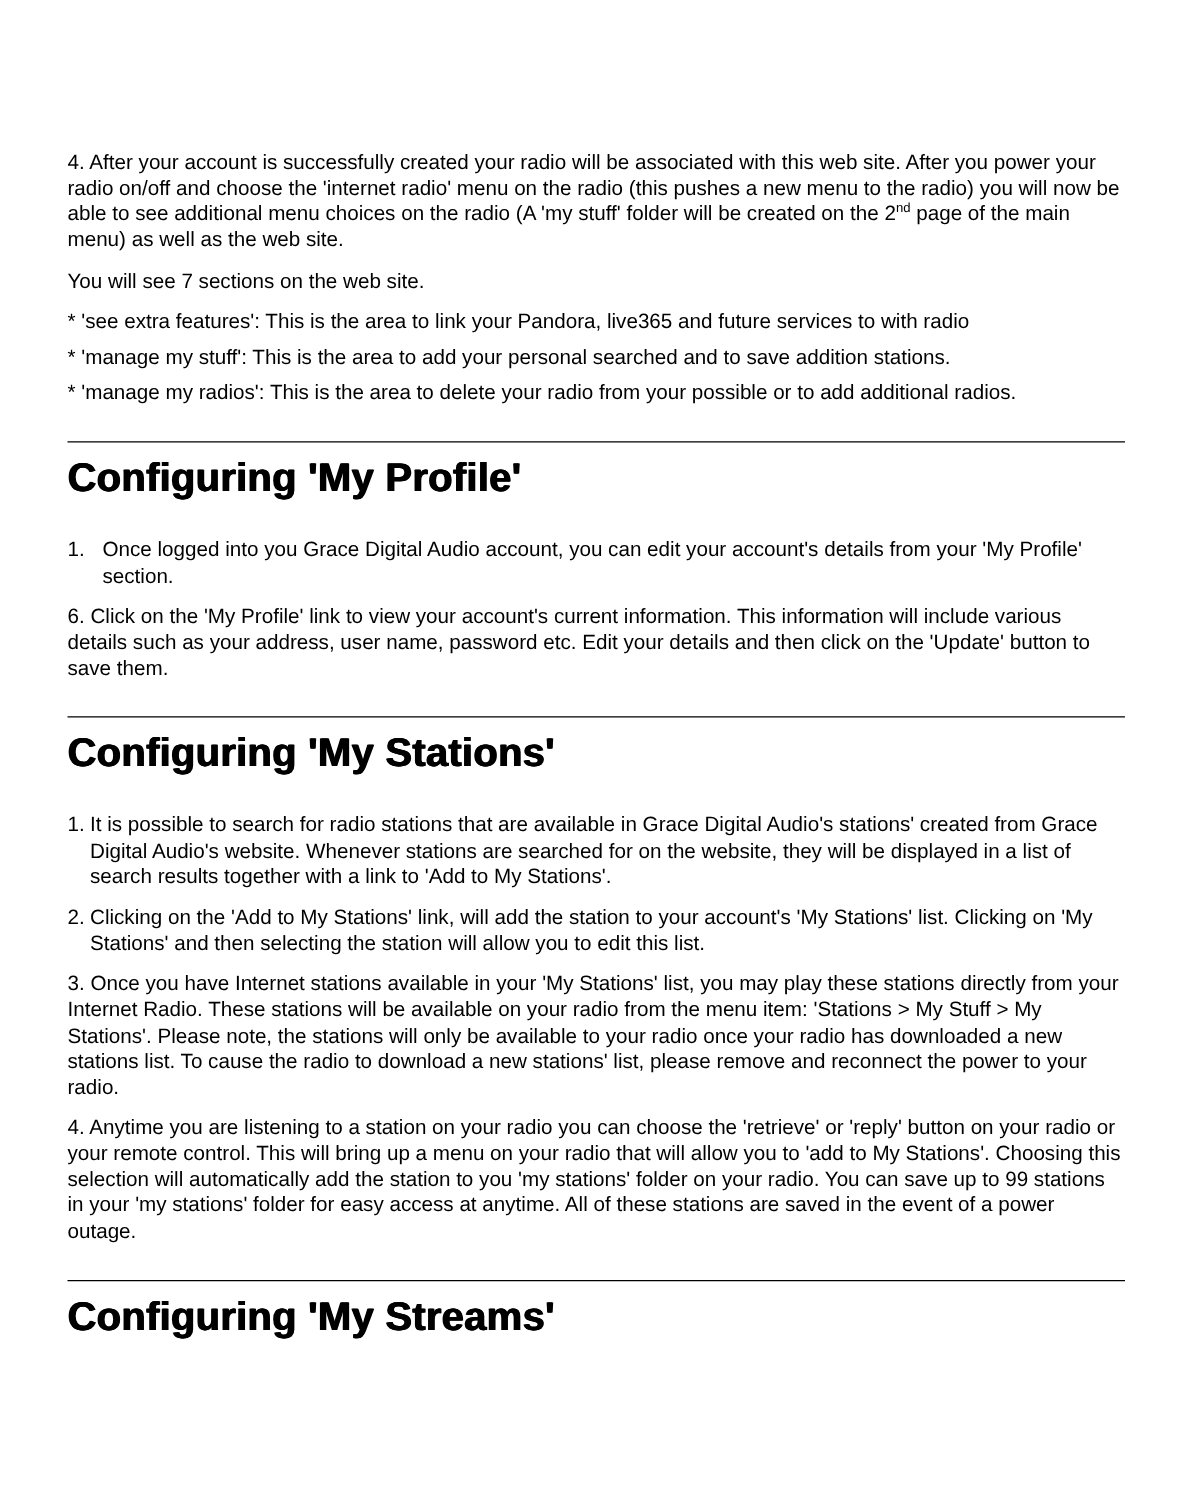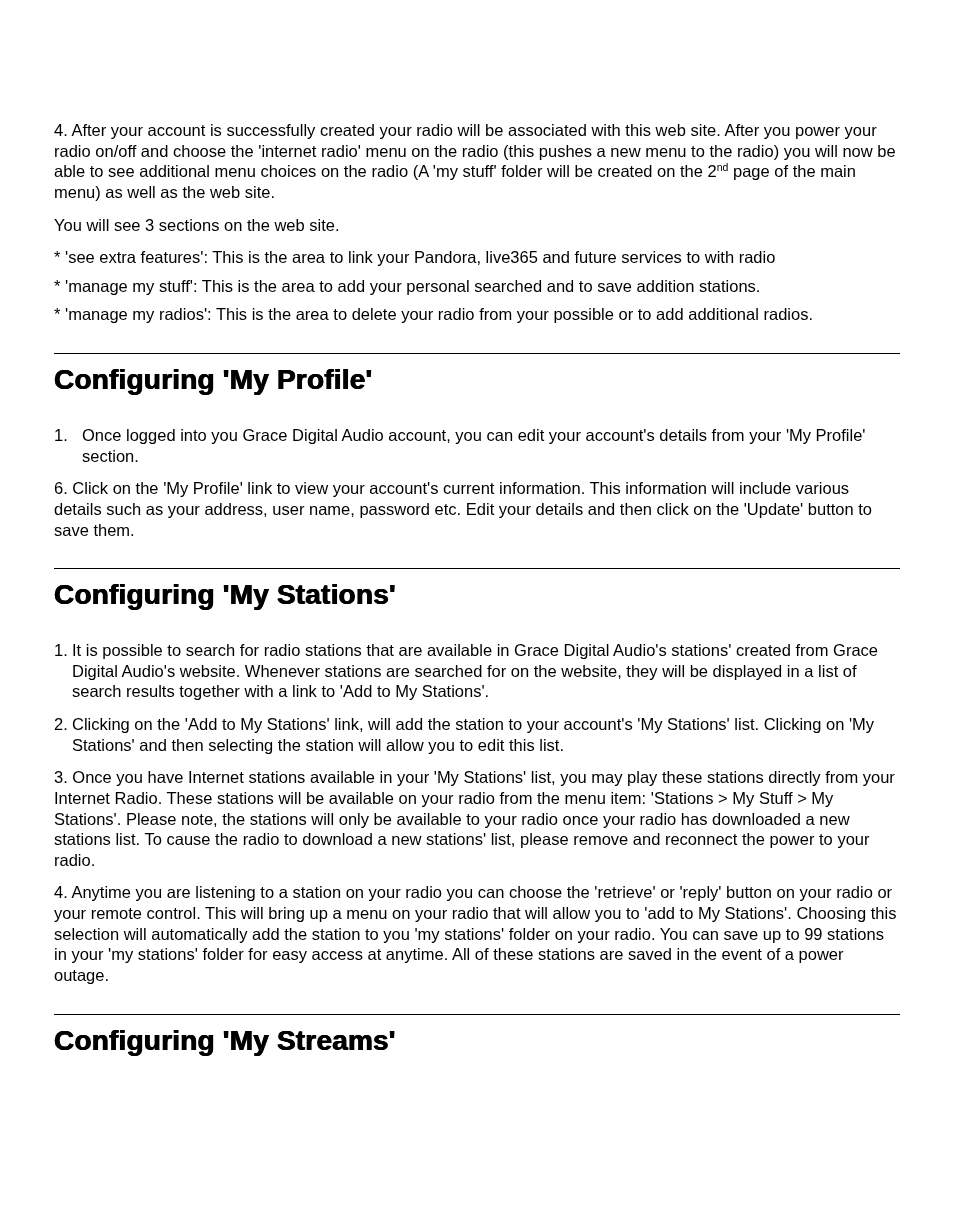--- a/index.html
+++ b/index.html
@@ -13,21 +13,21 @@
     color: #000000;
     padding: 120px 54px 60px 54px;
     box-sizing: border-box;
     font-size: 16.5px;
     line-height: 1.25;
   }
   p {
     margin: 0 0 12px 0;
   }
   .section-heading {
-    font-size: 28px;
+    font-size: 32px;
     font-weight: 900;
     letter-spacing: 0.2px;
     border-top: 1.5px solid #000;
     padding-top: 8px;
     margin-top: 28px;
     margin-bottom: 28px;
     text-shadow: 0.5px 0 0 #000, -0.5px 0 0 #000;
   }
   .list-block {
     margin-bottom: 12px;
@@ -44,21 +44,21 @@
     margin-top: 0;
   }
 </style>
 </head>
 <body>
 
 <p>
   <span>4.  After your account is successfully created your radio will be associated with this web site.  After you power your radio on/off and choose the 'internet radio' menu on the radio (this pushes a new menu to the radio) you will now be able to see additional menu choices on the radio (A 'my stuff' folder will be created on the 2</span><sup>nd</sup><span> page of the main menu) as well as the web site.</span>
 </p>
 
-<p>You will see 3 sections on the web site.</p>
+<p>You will see 7 sections on the web site.</p>
 
 <p class="tight">* 'see extra features':  This is the area to link your Pandora, live365 and future services to with radio</p>
 <p class="tight">* 'manage my stuff':    This is the area to add your personal searched and to save addition stations.</p>
 <p>* 'manage my radios':  This is the area to delete your radio from your possible or to add additional radios.</p>
 
 <h2 class="section-heading">Configuring 'My Profile'</h2>
 
 <div class="list-block">
   <div style="display:flex;">
     <div style="flex:0 0 18px;">1.</div>

